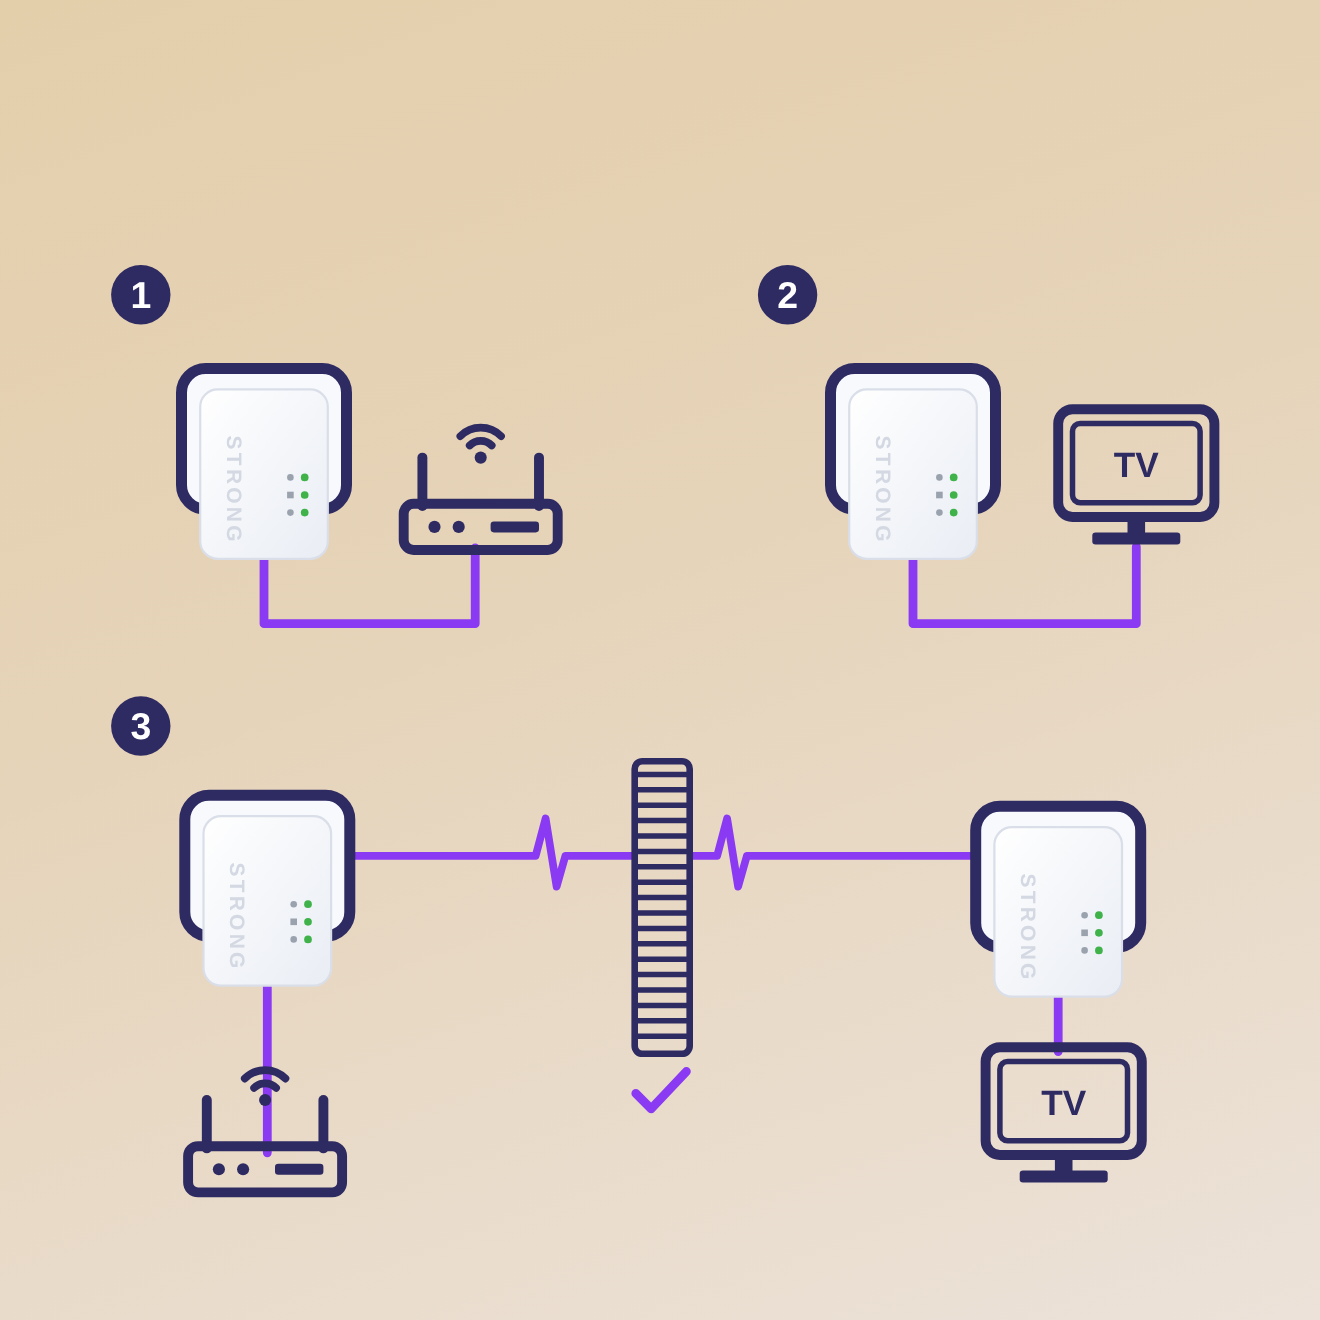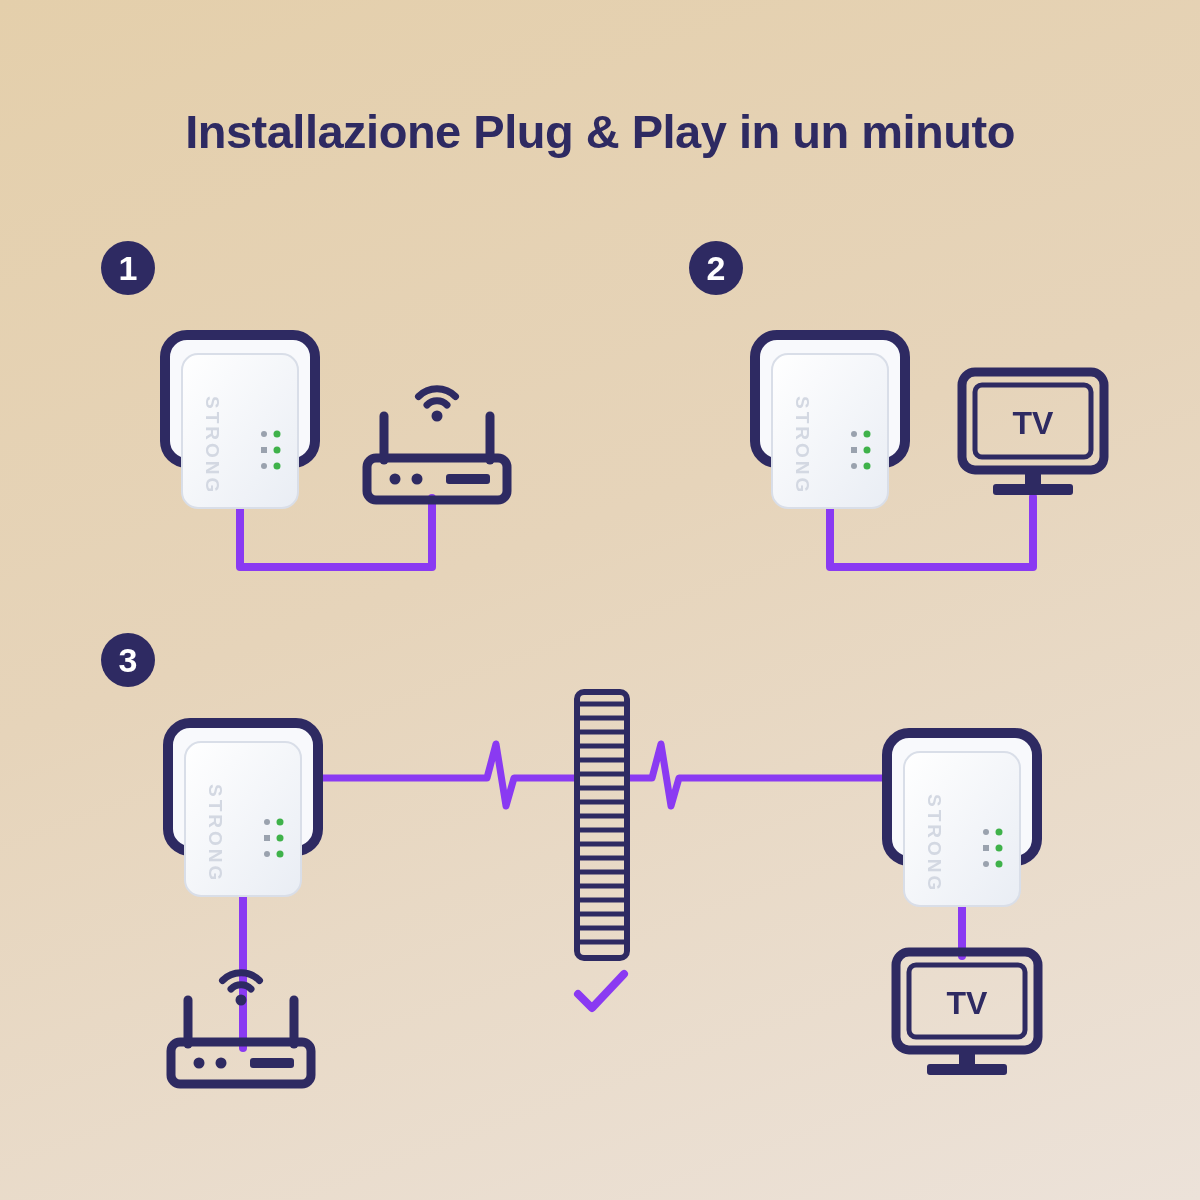--- a/index.html
+++ b/index.html
@@ -27,21 +27,20 @@
     position: absolute;
     inset: 0;
   }
   svg text { font-family: "Liberation Sans", "DejaVu Sans", sans-serif; }
 </style>
 </head>
 <body>
 
 <div class="canvas">
 
-  <h1 class="page-title">Installazione Plug &amp; Play in un minuto</h1>
 
   <svg class="diagram" viewBox="0 0 1200 1200" width="1200" height="1200">
 
     <defs>
       <linearGradient id="bodyGrad" x1="0" y1="0" x2="1" y2="1">
         <stop offset="0" stop-color="#ffffff"></stop>
         <stop offset="1" stop-color="#e9edf4"></stop>
       </linearGradient>
 
       <g id="adapter">

